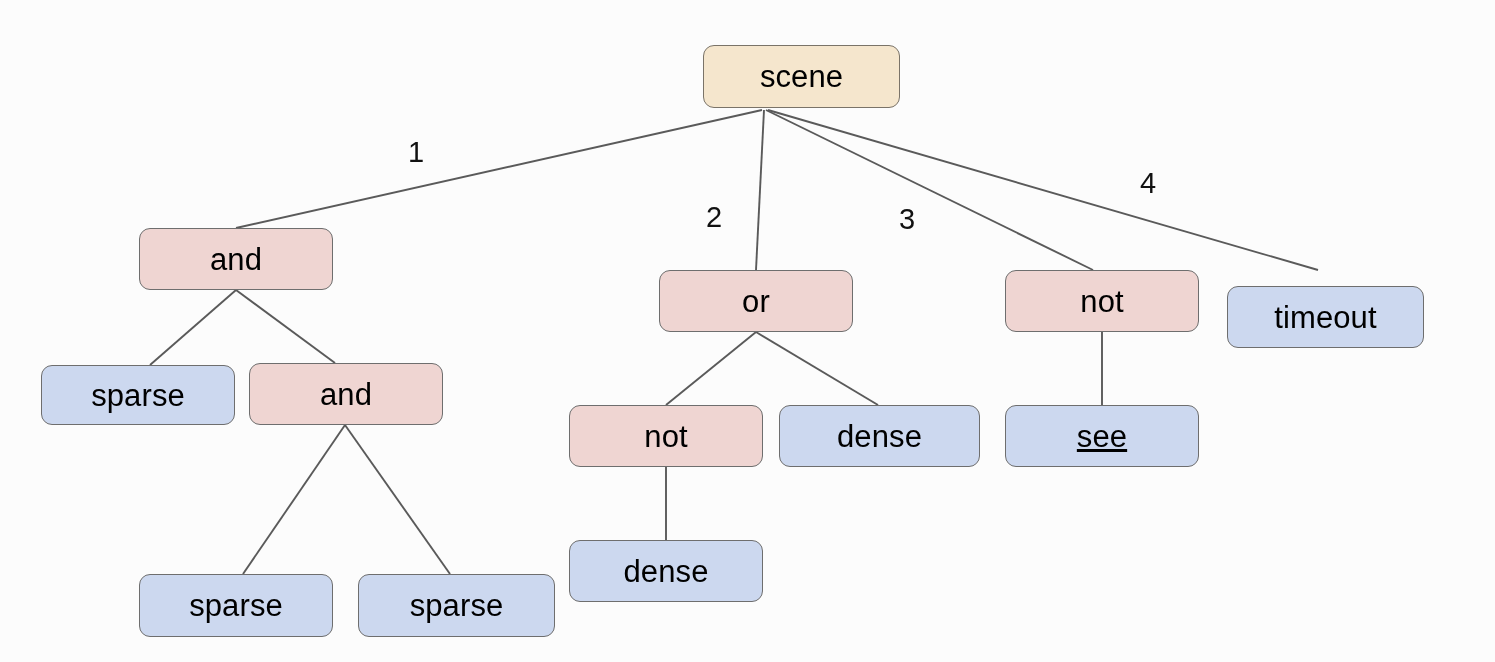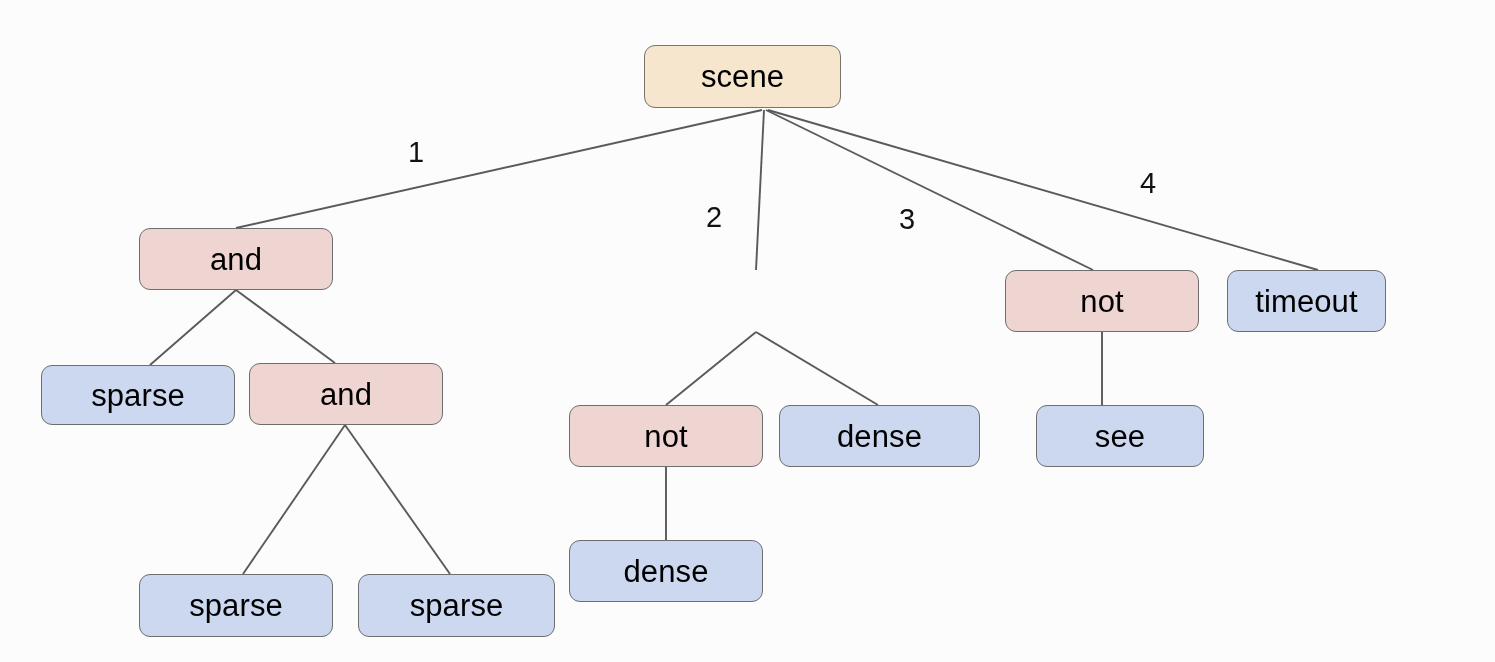--- a/index.html
+++ b/index.html
@@ -63,45 +63,48 @@
       <line x1="345" y1="425" x2="450" y2="574" stroke="#5a5a5a" stroke-width="1.9"></line>
       <line x1="756" y1="332" x2="666" y2="405" stroke="#5a5a5a" stroke-width="1.9"></line>
       <line x1="756" y1="332" x2="878" y2="405" stroke="#5a5a5a" stroke-width="1.9"></line>
       <line x1="666" y1="467" x2="666" y2="540" stroke="#5a5a5a" stroke-width="1.9"></line>
       <line x1="1102" y1="332" x2="1102" y2="405" stroke="#5a5a5a" stroke-width="1.9"></line>
     </svg>
 <div class="edge-label" style="left: 408px; top: 138px;">1</div>
     <div class="edge-label" style="left: 706px; top: 203px;">2</div>
     <div class="edge-label" style="left: 899px; top: 205px;">3</div>
     <div class="edge-label" style="left: 1140px; top: 169px;">4</div>
-    <div class="node root" style="left: 644px; top: 45px; width: 197px; height: 63px;">
+    <div class="node root" style="left: 703px; top: 45px; width: 197px; height: 63px;">
       <span>scene</span>
     </div>
     <div class="node op" style="left: 139px; top: 228px; width: 194px; height: 62px;">
       <span>and</span>
     </div>
+    <div class="node op" style="left: 659px; top: 270px; width: 194px; height: 62px;">
+      <span>or</span>
+    </div>
     <div class="node op" style="left: 1005px; top: 270px; width: 194px; height: 62px;">
       <span>not</span>
     </div>
-    <div class="node leaf" style="left: 1227px; top: 270px; width: 159px; height: 62px;">
+    <div class="node leaf" style="left: 1227px; top: 286px; width: 197px; height: 62px;">
       <span>timeout</span>
     </div>
     <div class="node leaf" style="left: 41px; top: 365px; width: 194px; height: 60px;">
       <span>sparse</span>
     </div>
     <div class="node op" style="left: 249px; top: 363px; width: 194px; height: 62px;">
       <span>and</span>
     </div>
     <div class="node op" style="left: 569px; top: 405px; width: 194px; height: 62px;">
       <span>not</span>
     </div>
     <div class="node leaf" style="left: 779px; top: 405px; width: 201px; height: 62px;">
       <span>dense</span>
     </div>
-    <div class="node leaf" style="left: 1036px; top: 405px; width: 168px; height: 62px;">
+    <div class="node leaf" style="left: 1005px; top: 405px; width: 194px; height: 62px; text-decoration: underline;">
       <span>see</span>
     </div>
     <div class="node leaf" style="left: 569px; top: 540px; width: 194px; height: 62px;">
       <span>dense</span>
     </div>
     <div class="node leaf" style="left: 139px; top: 574px; width: 194px; height: 63px;">
       <span>sparse</span>
     </div>
     <div class="node leaf" style="left: 358px; top: 574px; width: 197px; height: 63px;">
       <span>sparse</span>

